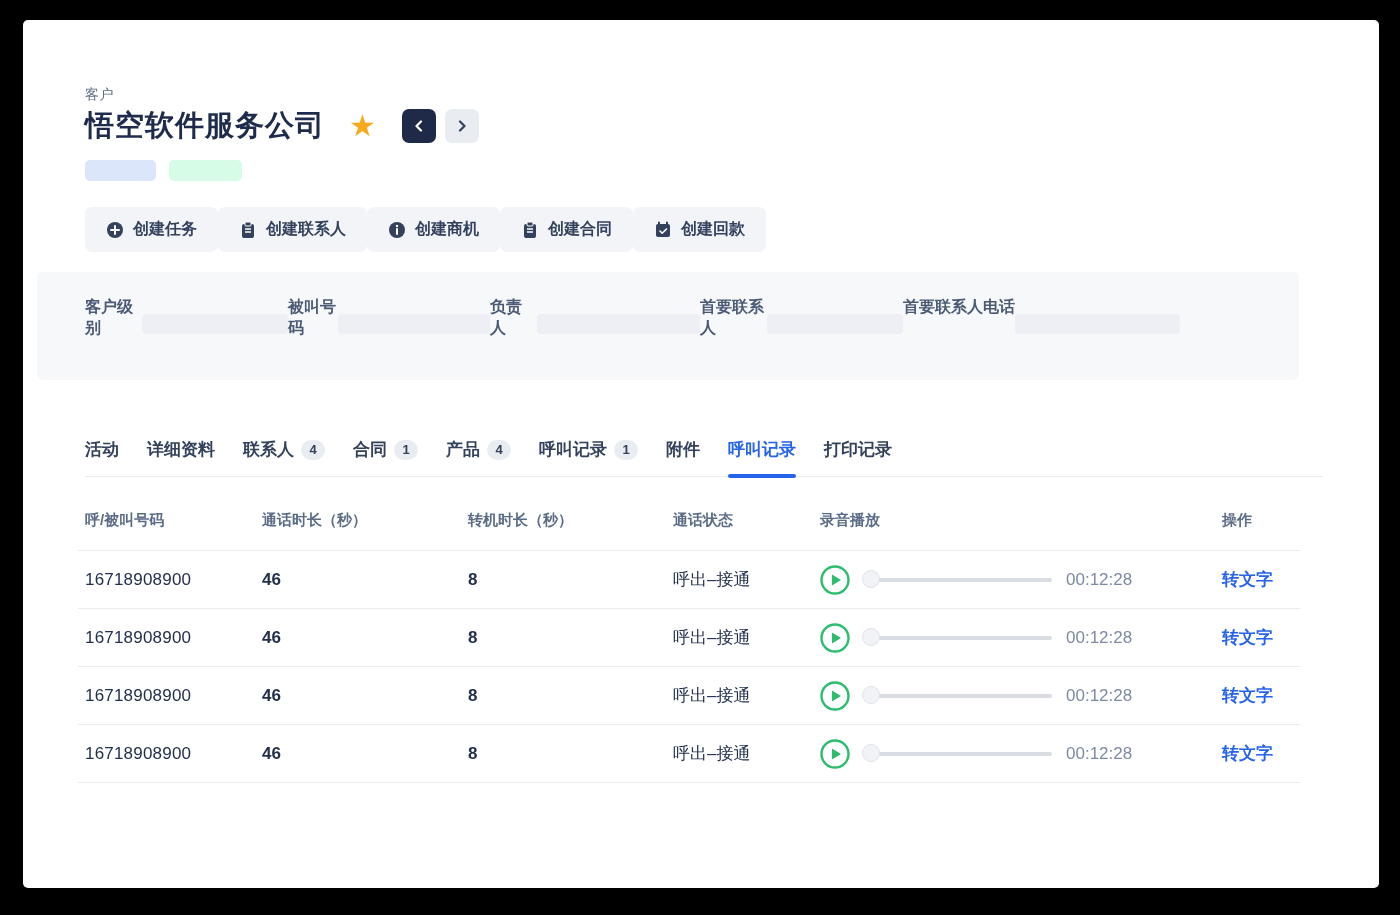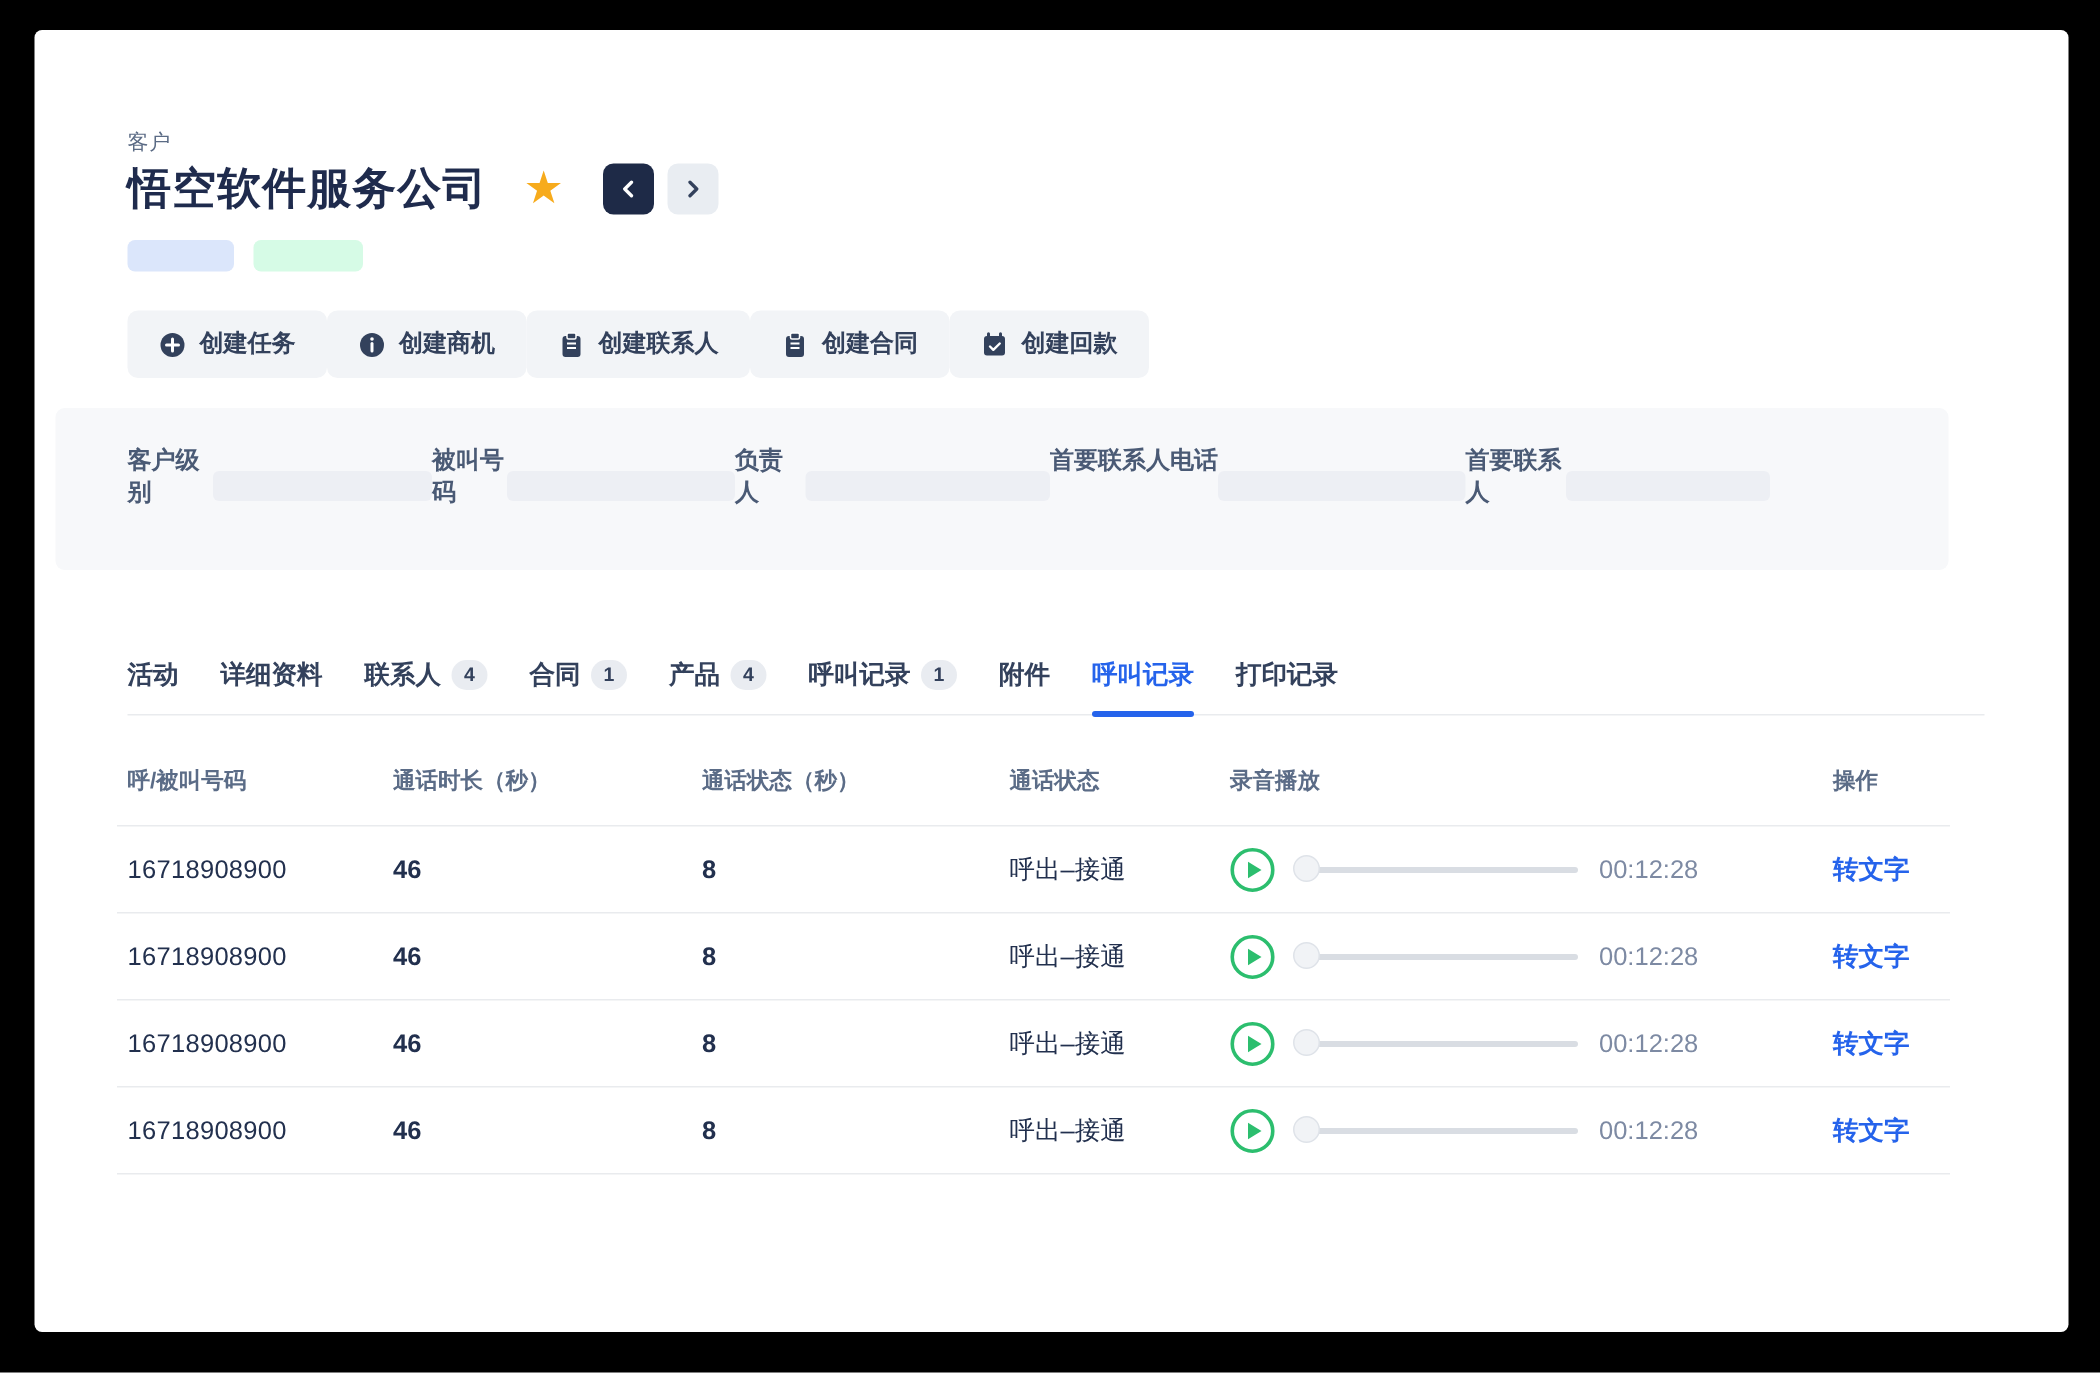--- a/index.html
+++ b/index.html
@@ -181,32 +181,32 @@
       <span>
           <svg width="18" height="18" viewBox="0 0 18 18">
             <use href="#ic-plus-circle"></use>
           </svg>
         </span>
       <span>创建任务</span>
     </button>
     <button class="action-btn">
       <span>
           <svg width="18" height="18" viewBox="0 0 18 18">
+            <use href="#ic-clipboard"></use>
+          </svg>
+        </span>
+      <span>创建联系人</span>
+    </button>
+    <button class="action-btn">
+      <span>
+          <svg width="18" height="18" viewBox="0 0 18 18">
             <use href="#ic-info-circle"></use>
           </svg>
         </span>
       <span>创建商机</span>
-    </button>
-    <button class="action-btn">
-      <span>
-          <svg width="18" height="18" viewBox="0 0 18 18">
-            <use href="#ic-clipboard"></use>
-          </svg>
-        </span>
-      <span>创建联系人</span>
     </button>
     <button class="action-btn">
       <span>
           <svg width="18" height="18" viewBox="0 0 18 18">
             <use href="#ic-clipboard"></use>
           </svg>
         </span>
       <span>创建合同</span>
     </button>
     <button class="action-btn">
@@ -225,27 +225,27 @@
       <span class="field-skeleton sk0"></span>
     </div>
     <div class="summary-field f1">
       <span class="field-label">被叫号码</span>
       <span class="field-skeleton sk1"></span>
     </div>
     <div class="summary-field f2">
       <span class="field-label">负责人</span>
       <span class="field-skeleton sk2"></span>
     </div>
+    <div class="summary-field f3">
+      <span class="field-label">首要联系人</span>
+      <span class="field-skeleton sk3"></span>
+    </div>
     <div class="summary-field f4">
       <span class="field-label">首要联系人电话</span>
       <span class="field-skeleton sk4"></span>
-    </div>
-    <div class="summary-field f3">
-      <span class="field-label">首要联系人</span>
-      <span class="field-skeleton sk3"></span>
     </div>
   </div>
 
   <div class="tabs-row">
     <div class="tab">
         <span>活动</span>
       </div>
     <div class="tab">
         <span>详细资料</span>
       </div>
@@ -273,21 +273,21 @@
       </div>
     <div class="tab">
         <span>打印记录</span>
       </div>
   </div>
 
   <div class="table-wrap">
     <div class="t-row t-head">
       <span class="t-cell c-number">呼/被叫号码</span>
       <span class="t-cell c-duration">通话时长（秒）</span>
-      <span class="t-cell c-transfer">通话状态（秒）</span>
+      <span class="t-cell c-transfer">转机时长（秒）</span>
       <span class="t-cell c-status">通话状态</span>
       <span class="t-cell c-recording">录音播放</span>
       <span class="t-cell c-action">操作</span>
     </div>
 
     <div class="t-row t-body-row">
       <span class="t-cell c-number">16718908900</span>
       <span class="t-cell c-duration">46</span>
       <span class="t-cell c-transfer">8</span>
       <span class="t-cell c-status">呼出–接通</span>

